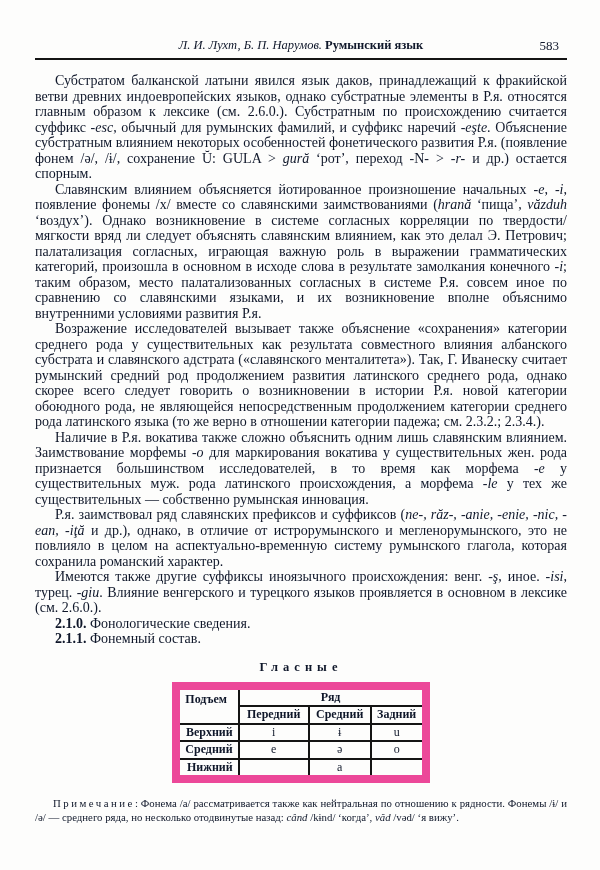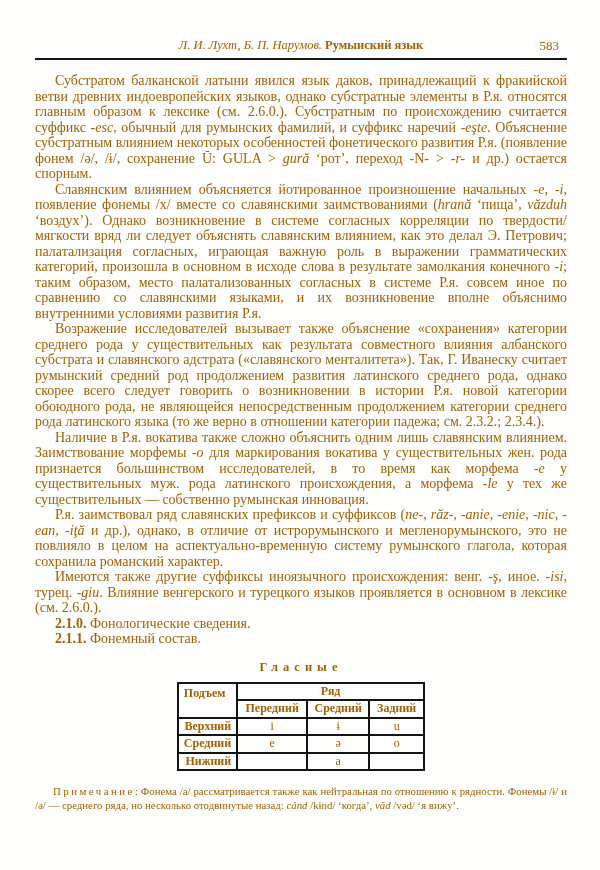--- a/index.html
+++ b/index.html
@@ -1,18 +1,18 @@
 <!DOCTYPE html>
 <html lang="ru"><head>
 <meta charset="utf-8">
 <style>
   html,body{margin:0;padding:0;background:#e8e8e8;}
   .page{
     width:600px;height:870px;background:#fdfdfc;margin:0 auto;
-    position:relative;overflow:hidden;color:#a16207;
+    position:relative;overflow:hidden;color:#0f172a;
     font-family:"Liberation Serif","DejaVu Serif",serif;
   }
   .content{position:absolute;left:35px;top:38px;width:532px;}
   .running-head{position:relative;text-align:center;font-size:12.5px;height:16px;}
   .running-head .authors{font-style:italic;}
   .running-head .booktitle{font-weight:bold;}
   .page-number{position:absolute;right:8px;top:0;font-size:13px;font-style:normal;}
   .rule{border-top:2.5px solid #141414;margin:4px 0 13px 0;height:0;}
   p.body-p{
     margin:0;font-size:14px;line-height:15.5px;text-align:justify;
@@ -20,21 +20,21 @@
   }
   .it{font-style:italic;}
   .b{font-weight:bold;}
   .spaced{letter-spacing:2.5px;}
   .table-title{
     text-align:center;font-weight:bold;font-size:12.5px;
     letter-spacing:5px;margin-top:13px;
   }
   table.vowels{
     border-collapse:collapse;margin:7px auto 4px auto;
-    border:1px solid #ec4899;table-layout:fixed;
+    border:8px solid #ec4899;table-layout:fixed;
   }
   table.vowels td,table.vowels th{
     border:2px solid #141414;font-size:12px;padding:0 5px;height:15.5px;
     font-weight:normal;
   }
   table.vowels .lab{font-weight:bold;text-align:left;vertical-align:top;padding-top:2px;}
   table.vowels .grp{font-weight:bold;text-align:center;}
   table.vowels .sub-h{font-weight:bold;text-align:center;}
   table.vowels .row-label{font-weight:bold;text-align:right;}
   table.vowels .cell{text-align:center;}

